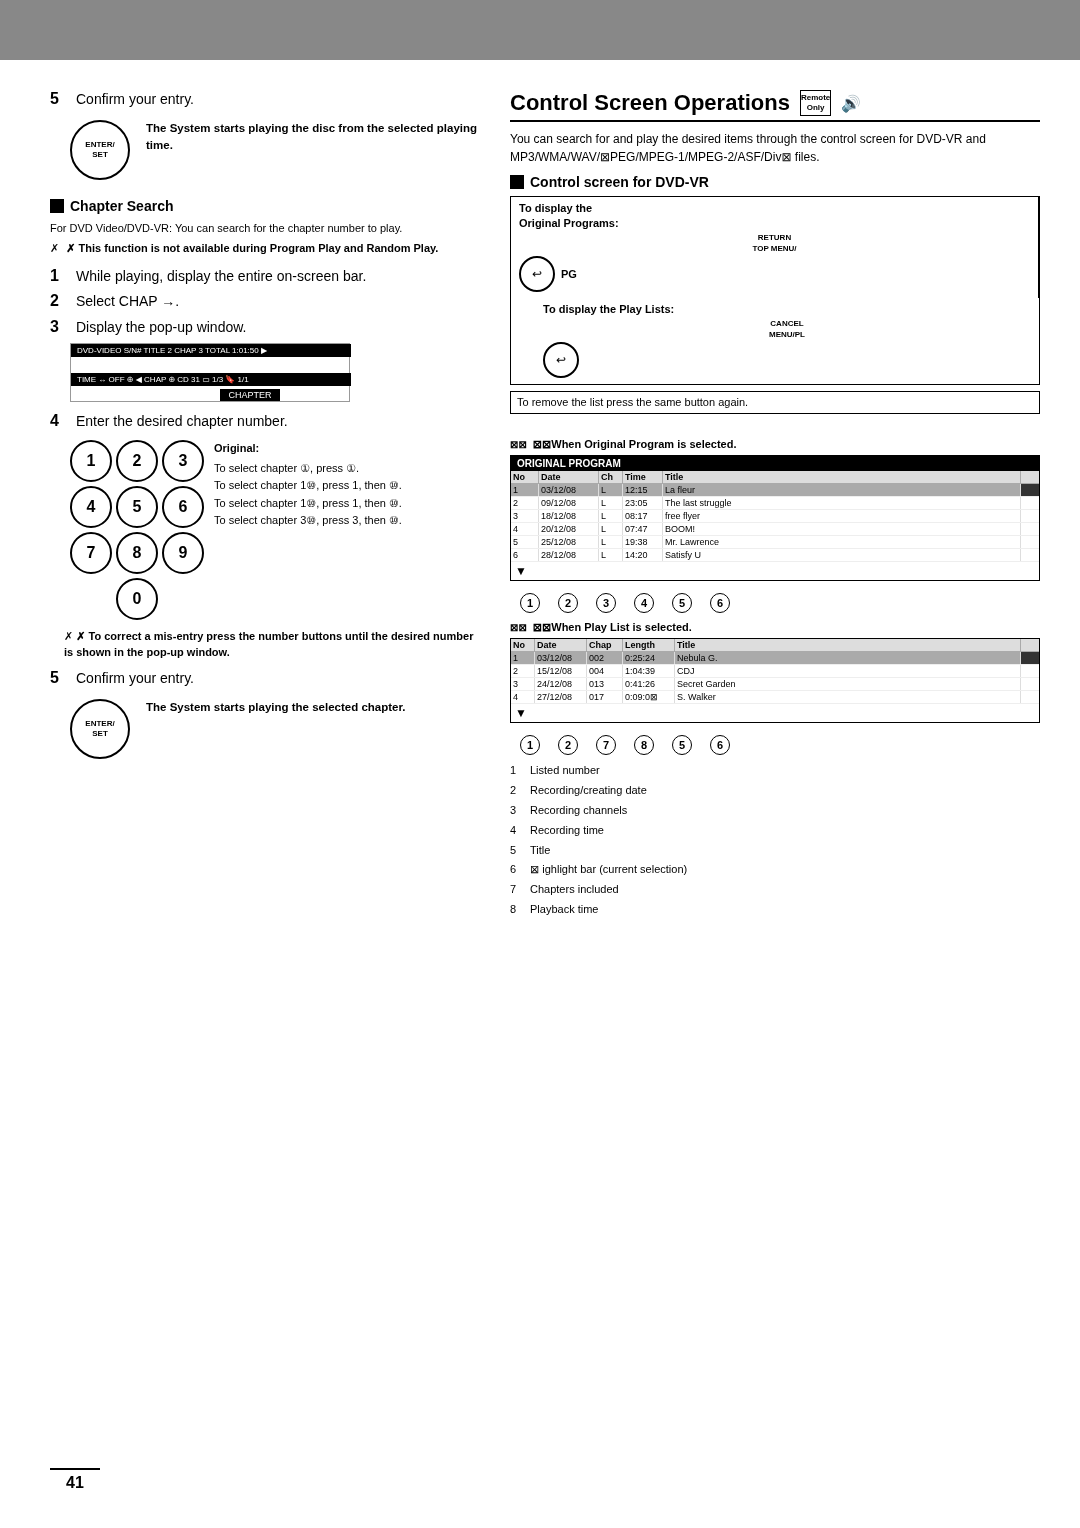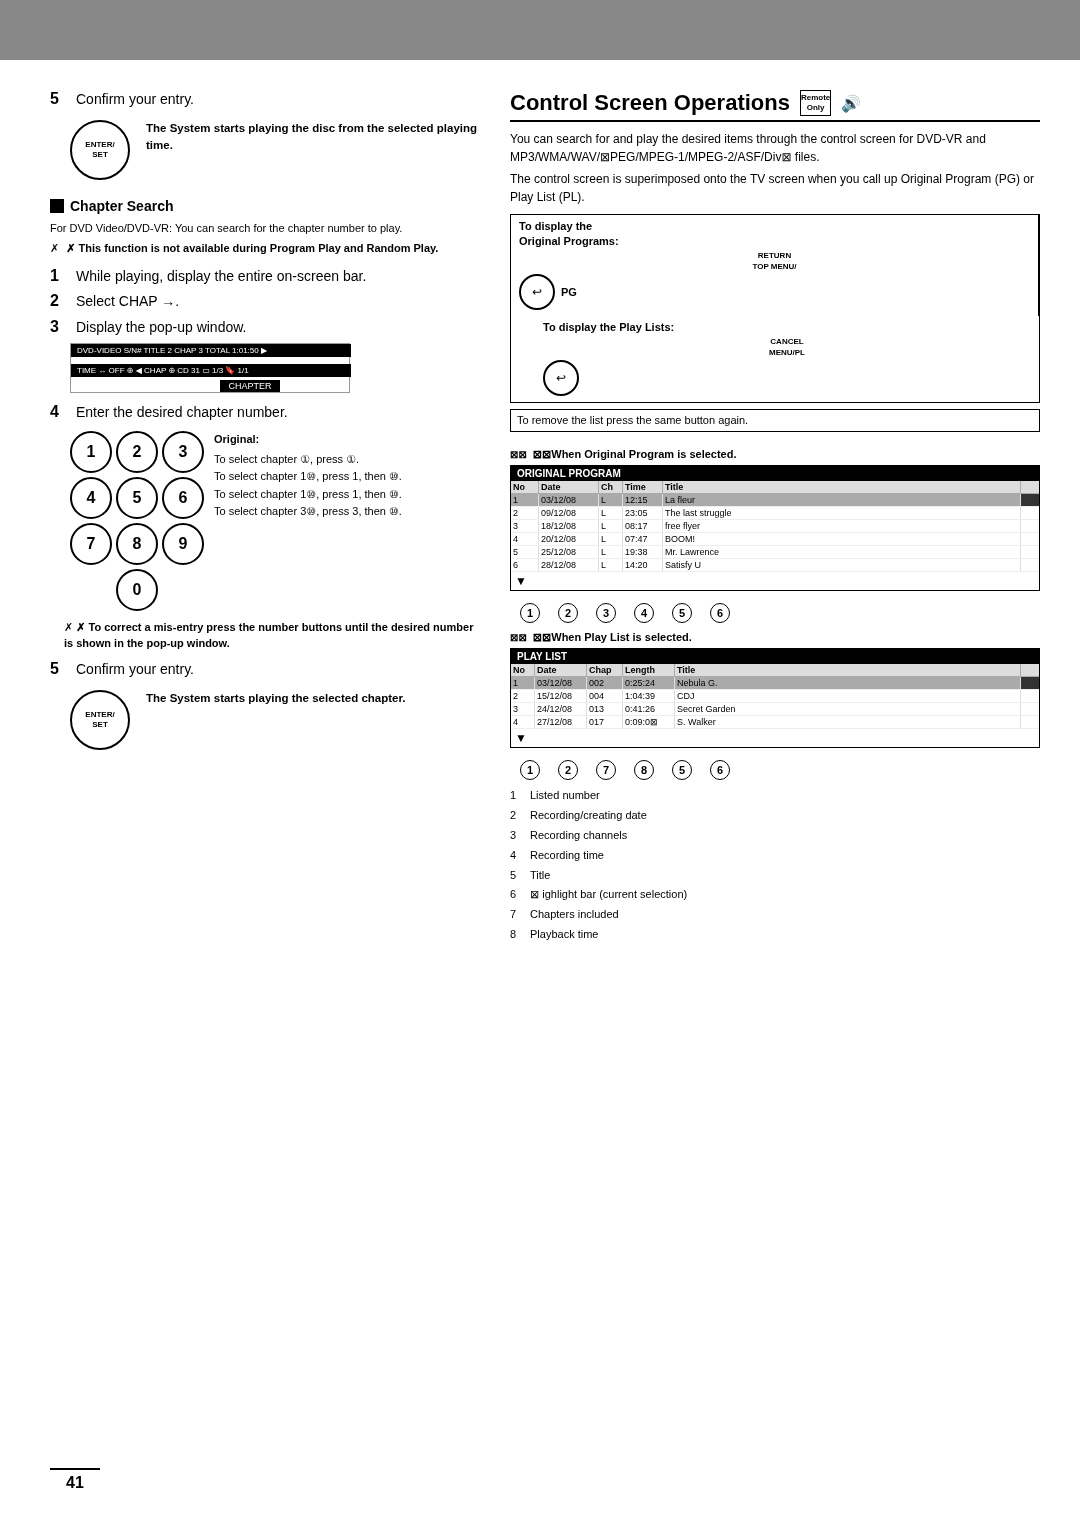--- a/index.html
+++ b/index.html
@@ -117,21 +117,21 @@
     }
 
     
     .dvd-bar {
       background: #000;
       color: #fff;
       font-size: 9px;
       padding: 2px 6px;
       display: flex;
       gap: 4px;
-      margin-bottom: 7px;
+      margin-bottom: 16px;
       width: 280px;
     }
     .dvd-bar-row2 {
       background: #000;
       color: #fff;
       font-size: 9px;
       padding: 2px 6px;
       display: flex;
       align-items: center;
       gap: 4px;
@@ -305,21 +305,21 @@
     .btn-label-top {
       font-size: 8px;
       font-weight: bold;
       text-align: center;
       margin-bottom: 1px;
     }
 
     .remove-list-note {
       font-size: 11px;
       line-height: 1.4;
-      margin-bottom: 16px;
+      margin-bottom: 24px;
       border: 1px solid #000;
       padding: 3px 6px;
     }
 
     
     .screen-note {
       font-size: 11px;
       font-weight: bold;
       margin: 6px 0 4px 0;
     }
@@ -535,22 +535,24 @@
       <span>Control Screen Operations</span>
       <div class="remote-only-badge">
         <span style="white-space:pre;">Remote
 Only</span>
       </div>
       <span class="sound-icon">🔊</span>
     </div>
 
     <div class="intro-text">You can search for and play the desired items through the control screen for DVD-VR and MP3/WMA/WAV/⊠PEG/MPEG-1/MPEG-2/ASF/Div⊠ files.</div>
 
-
-    <div class="control-screen-desc">The control screen is superimposed onto the TV screen when you call up Original Program (PG) or Play List (PL).</div>
+    <div class="subsection-header">
+      <span>Control screen for DVD-VR</span>
+    </div>
+
 
 
     <div class="playback-table">
       <div class="playback-cell">
         <div class="cell-title">To display the<br>Original Programs:</div>
         <div class="btn-label-top">RETURN<br>TOP MENU/</div>
         <div style="display:flex; align-items:center; gap:6px; margin-top:2px;">
           <div class="btn-circle" style="font-size:12px;">↩</div>
           <span style="font-size:11px; font-weight:bold;">PG</span>
         </div>
@@ -641,21 +643,20 @@
       <span class="num-circle">4</span>
       <span class="num-circle">5</span>
       <span class="num-circle">6</span>
     </div>
 
     <div class="screen-note">
       <span>⊠⊠When Play List is selected.</span>
     </div>
 
     <div class="prog-table-container">
-      <div class="prog-table-header">PLAY LIST</div>
       <div style="display:grid; grid-template-columns:24px 52px 36px 52px 1fr 18px; border-bottom:1px solid #aaa; background:#ddd;">
         <div style="font-size:9px; padding:1px 2px; border-right:1px solid #aaa; font-weight:bold;">No</div>
         <div style="font-size:9px; padding:1px 2px; border-right:1px solid #aaa; font-weight:bold;">Date</div>
         <div style="font-size:9px; padding:1px 2px; border-right:1px solid #aaa; font-weight:bold;">Chap</div>
         <div style="font-size:9px; padding:1px 2px; border-right:1px solid #aaa; font-weight:bold;">Length</div>
         <div style="font-size:9px; padding:1px 2px; border-right:1px solid #aaa; font-weight:bold;">Title</div>
         <div style="font-size:9px; padding:1px 2px; font-weight:bold;"></div>
       </div>
       <div style="display:grid; grid-template-columns:24px 52px 36px 52px 1fr 18px; border-bottom:1px solid #eee; background:#aaa;">
         <div style="font-size:9px; padding:1px 2px; border-right:1px solid #ddd;">1</div>

